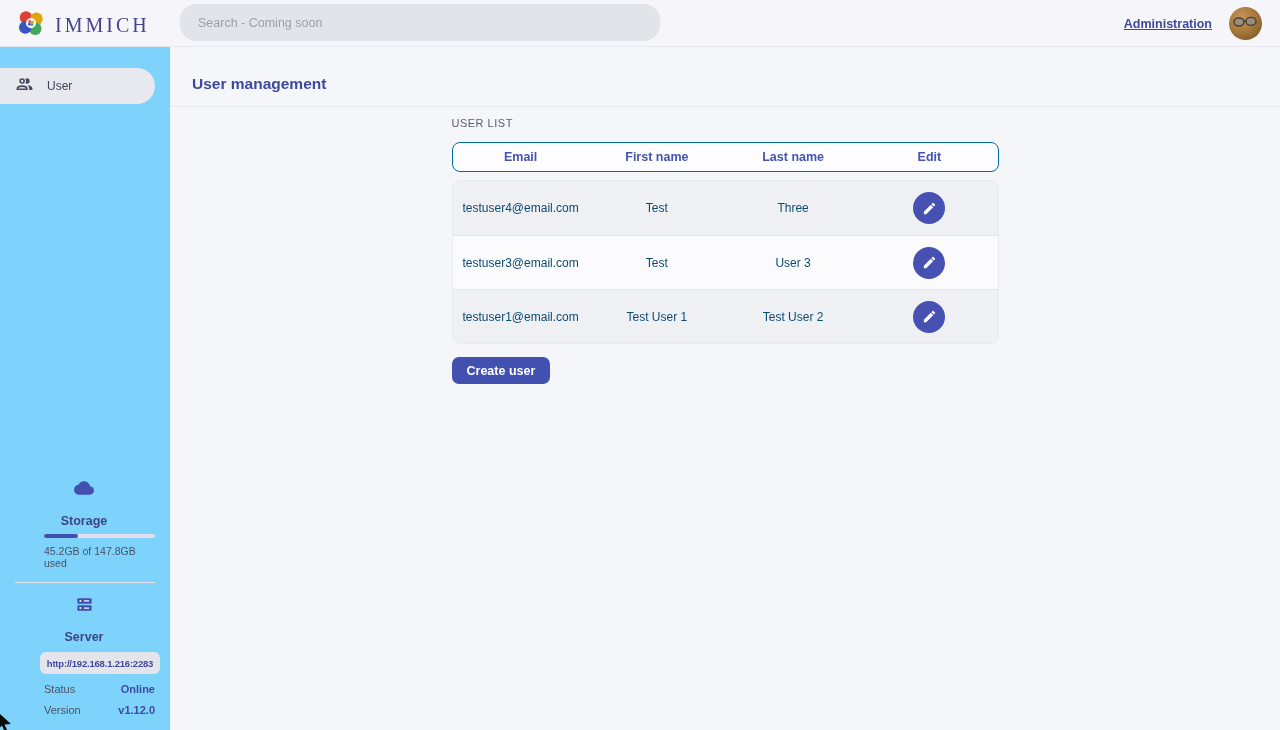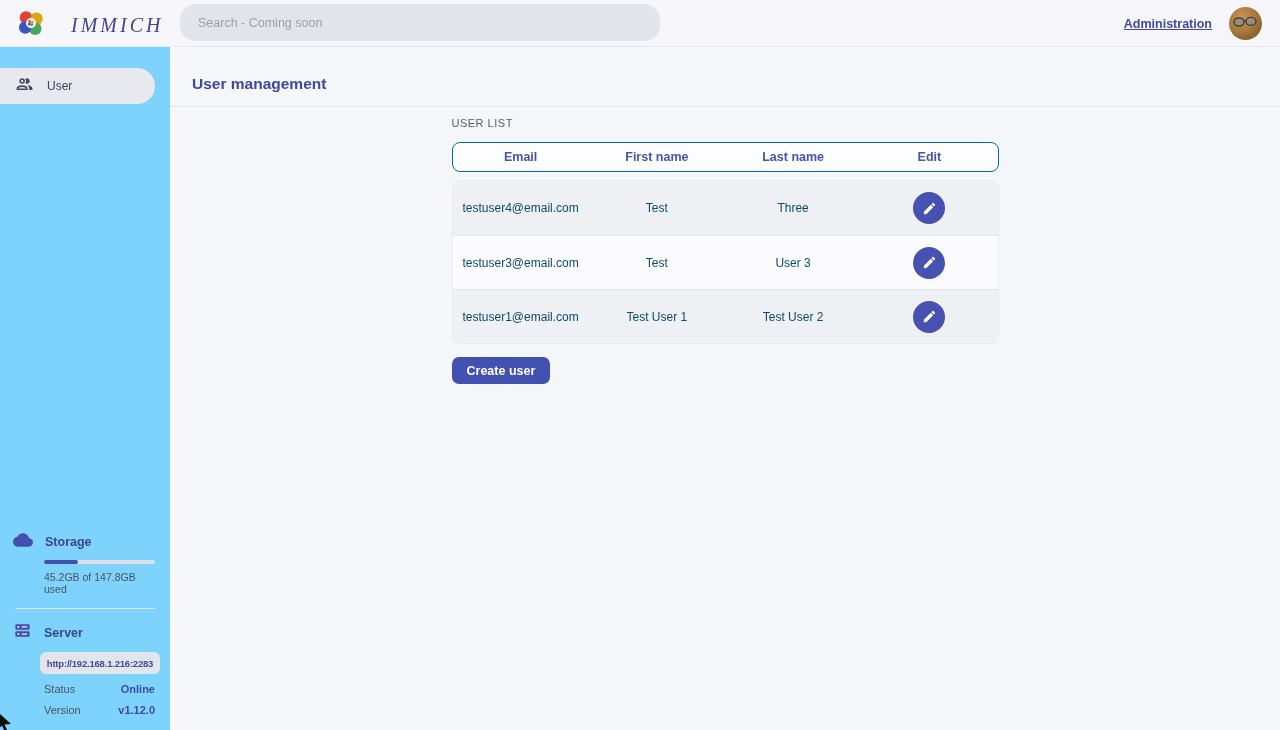--- a/index.html
+++ b/index.html
@@ -3,21 +3,21 @@
 <meta charset="utf-8">
 <style>
   * { margin:0; padding:0; box-sizing:border-box; }
   html,body { width:1280px; height:730px; overflow:hidden; }
   body { font-family:"Liberation Sans", sans-serif; background:#f5f6fa; color:#55585f; }
   #app { position:relative; width:1280px; height:730px; }
 
   
   .topbar { position:absolute; top:0; left:0; right:0; height:47px;
             background:#f6f6fa; border-bottom:1px solid #e7e8ee; z-index:5; }
-  .brand { position:absolute; left:16px; top:8px; display:flex; align-items:center; gap:25px;font-style:italic; }
+  .brand { position:absolute; left:16px; top:8px; display:flex; align-items:center; gap:9px; }
   .brand-name { font-family:"Liberation Serif", serif; font-size:20px; letter-spacing:3px;
                 color:#46448c; font-weight:500; }
   .searchbar { position:absolute; left:180px; top:4px; width:480px; height:37px;
                background:#e3e4e9; border-radius:16px; display:flex; align-items:center; }
   .searchbar input { width:100%; height:100%; background:transparent; border:none; outline:none;
                padding:0 18px; font-size:12.5px; color:#4b5563;
                font-family:"Liberation Sans", sans-serif; }
   .searchbar input::placeholder { color:#9b9fa8; }
   .topbar-right { position:absolute; right:18px; top:0; height:47px;
                   display:flex; align-items:center; gap:17px; }
@@ -28,21 +28,21 @@
   .avatar svg { position:absolute; left:4px; top:9px; }
 
   
   .sidebar { position:absolute; top:47px; left:0; width:170px; bottom:0; background:#7dd3fc; }
   .side-item { margin-top:21px; width:155px; height:36px; background:#e8e9ef;
                border-radius:0 18px 18px 0; display:flex; align-items:center; gap:13px;
                padding-left:15px; cursor:pointer; }
   .side-item .label { font-size:12px; font-weight:500; color:#3f435a; }
 
   .side-bottom { position:absolute; bottom:0; left:0; width:170px; padding:0 15px 14px 13px; }
-  .panel-head { display:flex; align-items:center; gap:12px; }
+  .panel-head { display:flex; align-items:center; gap:12px;flex-direction:column; }
   .panel-title { font-size:12.5px; font-weight:700; color:#3e4584; }
   .progress-track { margin:6px 0 0 31px; width:111px; height:4px; border-radius:2px; background:#dfe0e5; }
   .progress-fill { height:4px; border-radius:2px; background:#4250af; }
   .usage-text { margin:7px 0 0 31px; font-size:10.5px; color:#4c5160; }
   .side-divider { border:none; border-top:1px solid #e2e3e9; margin:13px 0 12px 2px; }
   .url-chip { margin:8px 0 0 27px; width:120px; height:22px; background:#e4e5ea; border-radius:6px;
               display:flex; align-items:center; justify-content:center;
               font-size:9.5px; font-weight:700; color:#3f4a9e; letter-spacing:-0.2px; }
   .kv-row { margin:9px 0 0 31px; width:111px; display:flex; justify-content:space-between;
             align-items:baseline; }

